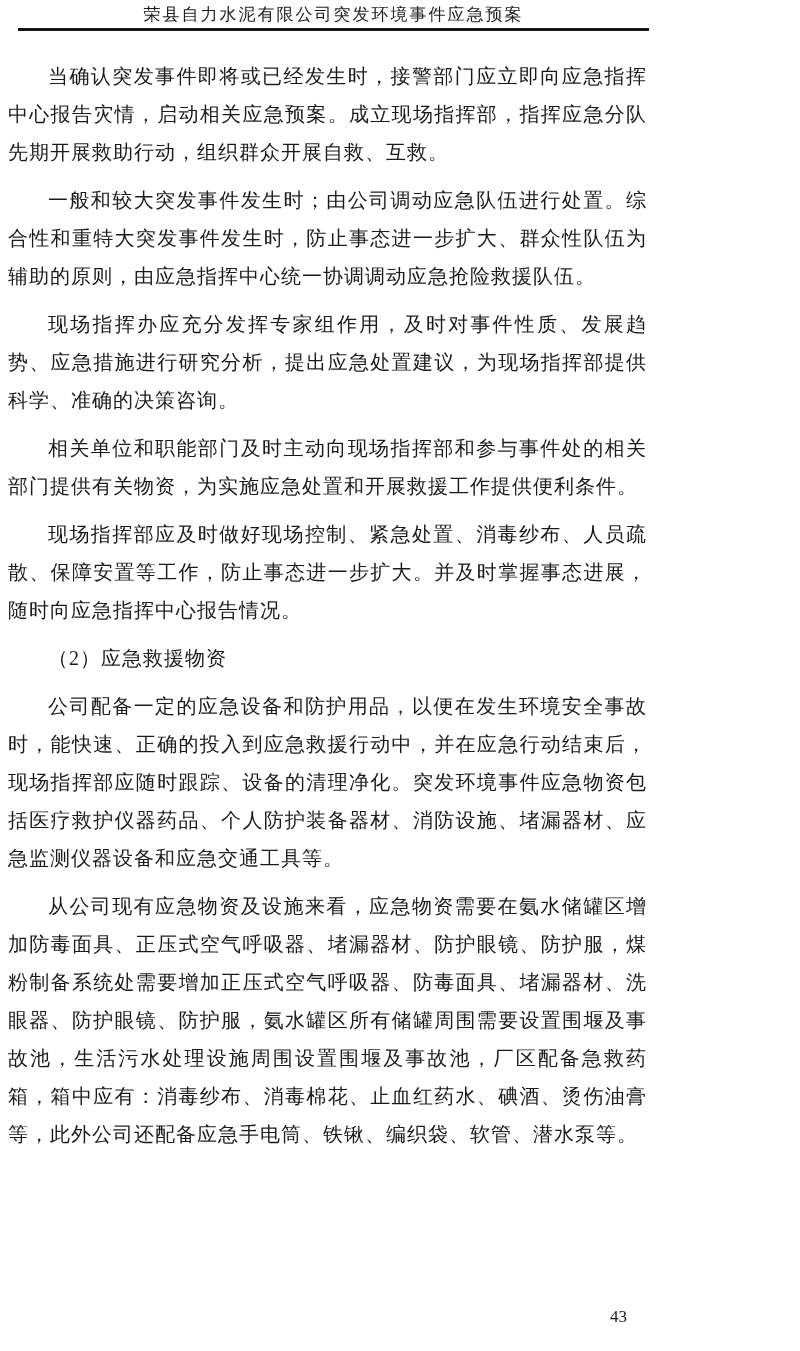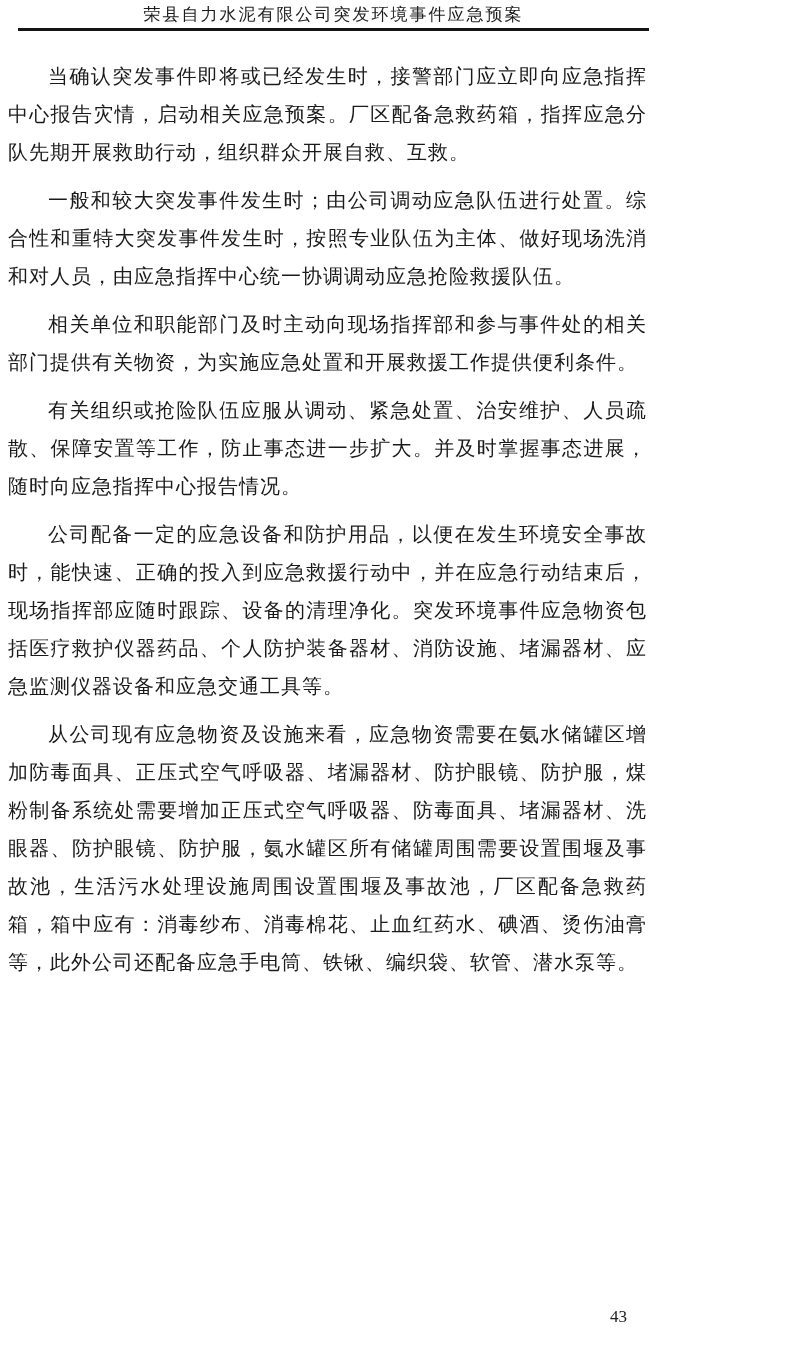--- a/index.html
+++ b/index.html
@@ -59,24 +59,26 @@
 <body>
 
 <div class="page">
 
   <div class="header">
     <div class="header-title">荣县自力水泥有限公司突发环境事件应急预案</div>
     <div class="header-rule"></div>
   </div>
 
   <div class="doc-body">
-    <p>当确认突发事件即将或已经发生时，接警部门应立即向应急指挥中心报告灾情，启动相关应急预案。厂区配备急救药箱，指挥应急分队先期开展救助行动，组织群众开展自救、互救。</p>
-    <p>一般和较大突发事件发生时；由公司调动应急队伍进行处置。综合性和重特大突发事件发生时，按照专业队伍为主体、做好现场洗消和对人员，由应急指挥中心统一协调调动应急抢险救援队伍。</p>
+    <p>当确认突发事件即将或已经发生时，接警部门应立即向应急指挥中心报告灾情，启动相关应急预案。成立现场指挥部，指挥应急分队先期开展救助行动，组织群众开展自救、互救。</p>
+    <p>一般和较大突发事件发生时；由公司调动应急队伍进行处置。综合性和重特大突发事件发生时，防止事态进一步扩大、群众性队伍为辅助的原则，由应急指挥中心统一协调调动应急抢险救援队伍。</p>
+    <p>现场指挥办应充分发挥专家组作用，及时对事件性质、发展趋势、应急措施进行研究分析，提出应急处置建议，为现场指挥部提供科学、准确的决策咨询。</p>
     <p>相关单位和职能部门及时主动向现场指挥部和参与事件处的相关部门提供有关物资，为实施应急处置和开展救援工作提供便利条件。</p>
-    <p>有关组织或抢险队伍应服从调动、紧急处置、治安维护、人员疏散、保障安置等工作，防止事态进一步扩大。并及时掌握事态进展，随时向应急指挥中心报告情况。</p>
+    <p>现场指挥部应及时做好现场控制、紧急处置、消毒纱布、人员疏散、保障安置等工作，防止事态进一步扩大。并及时掌握事态进展，随时向应急指挥中心报告情况。</p>
+    <p class="section-heading">（2）应急救援物资</p>
     <p>公司配备一定的应急设备和防护用品，以便在发生环境安全事故时，能快速、正确的投入到应急救援行动中，并在应急行动结束后，现场指挥部应随时跟踪、设备的清理净化。突发环境事件应急物资包括医疗救护仪器药品、个人防护装备器材、消防设施、堵漏器材、应急监测仪器设备和应急交通工具等。</p>
     <p>从公司现有应急物资及设施来看，应急物资需要在氨水储罐区增加防毒面具、正压式空气呼吸器、堵漏器材、防护眼镜、防护服，煤粉制备系统处需要增加正压式空气呼吸器、防毒面具、堵漏器材、洗眼器、防护眼镜、防护服，氨水罐区所有储罐周围需要设置围堰及事故池，生活污水处理设施周围设置围堰及事故池，厂区配备急救药箱，箱中应有：消毒纱布、消毒棉花、止血红药水、碘酒、烫伤油膏等，此外公司还配备应急手电筒、铁锹、编织袋、软管、潜水泵等。</p>
   </div>
 
   <div class="footer">
     <span>43</span>
   </div>
 
 </div>
 

